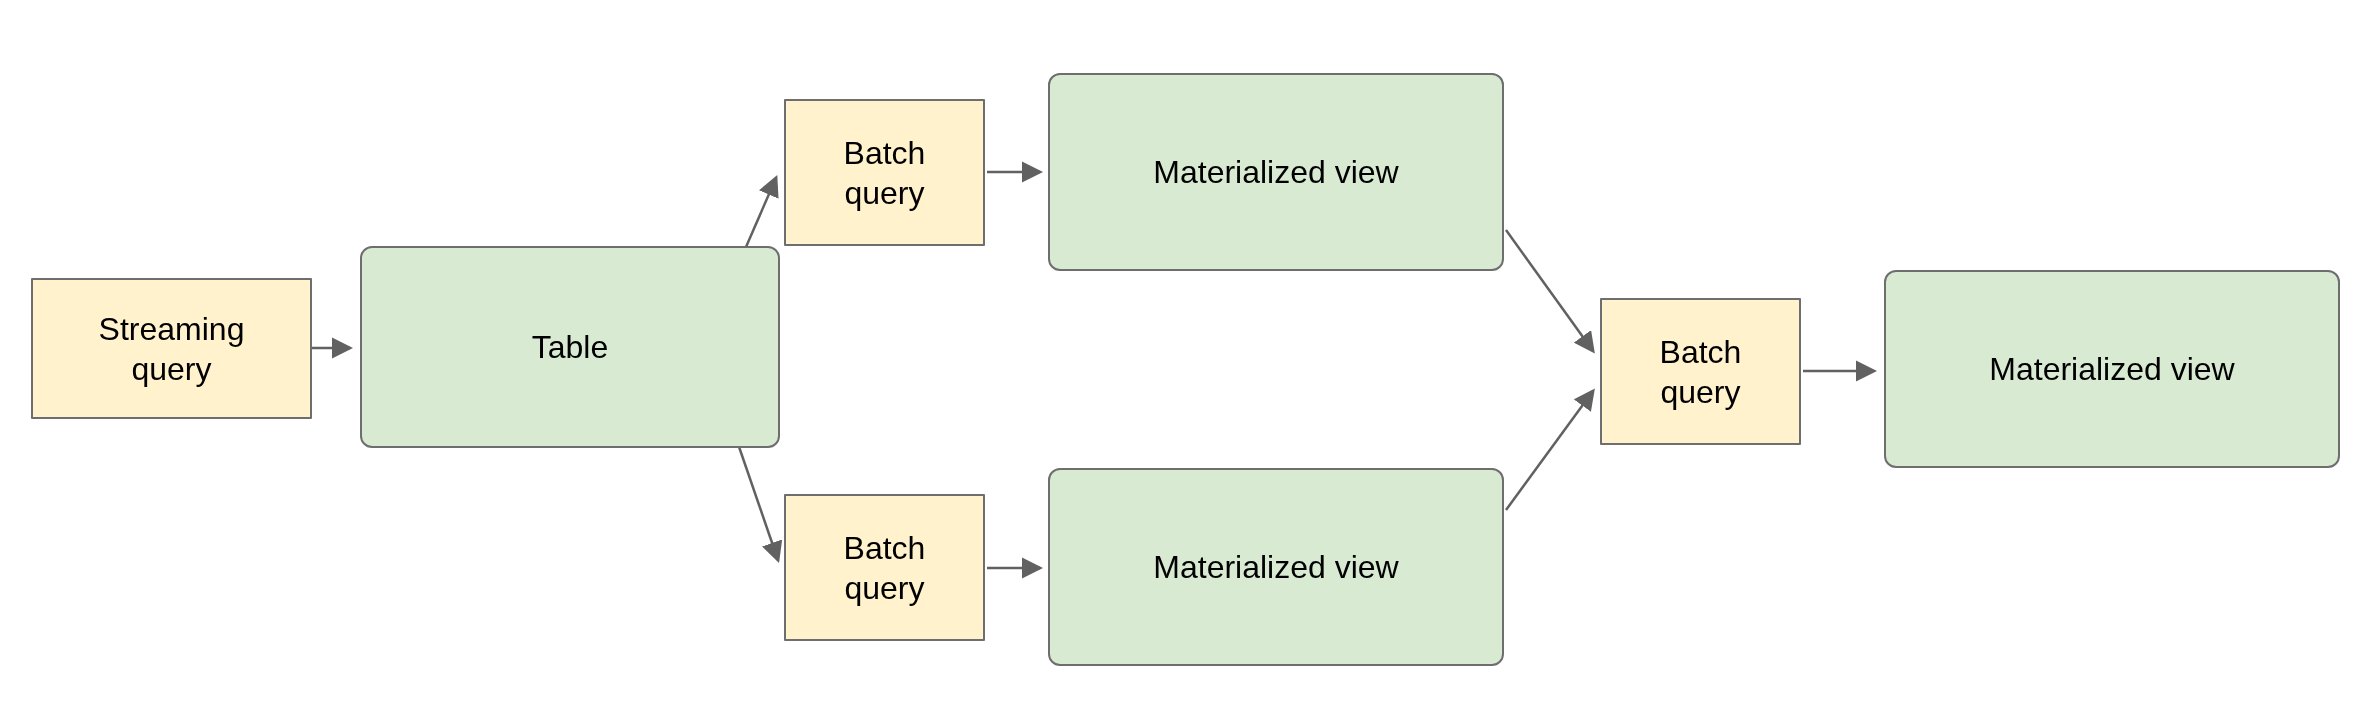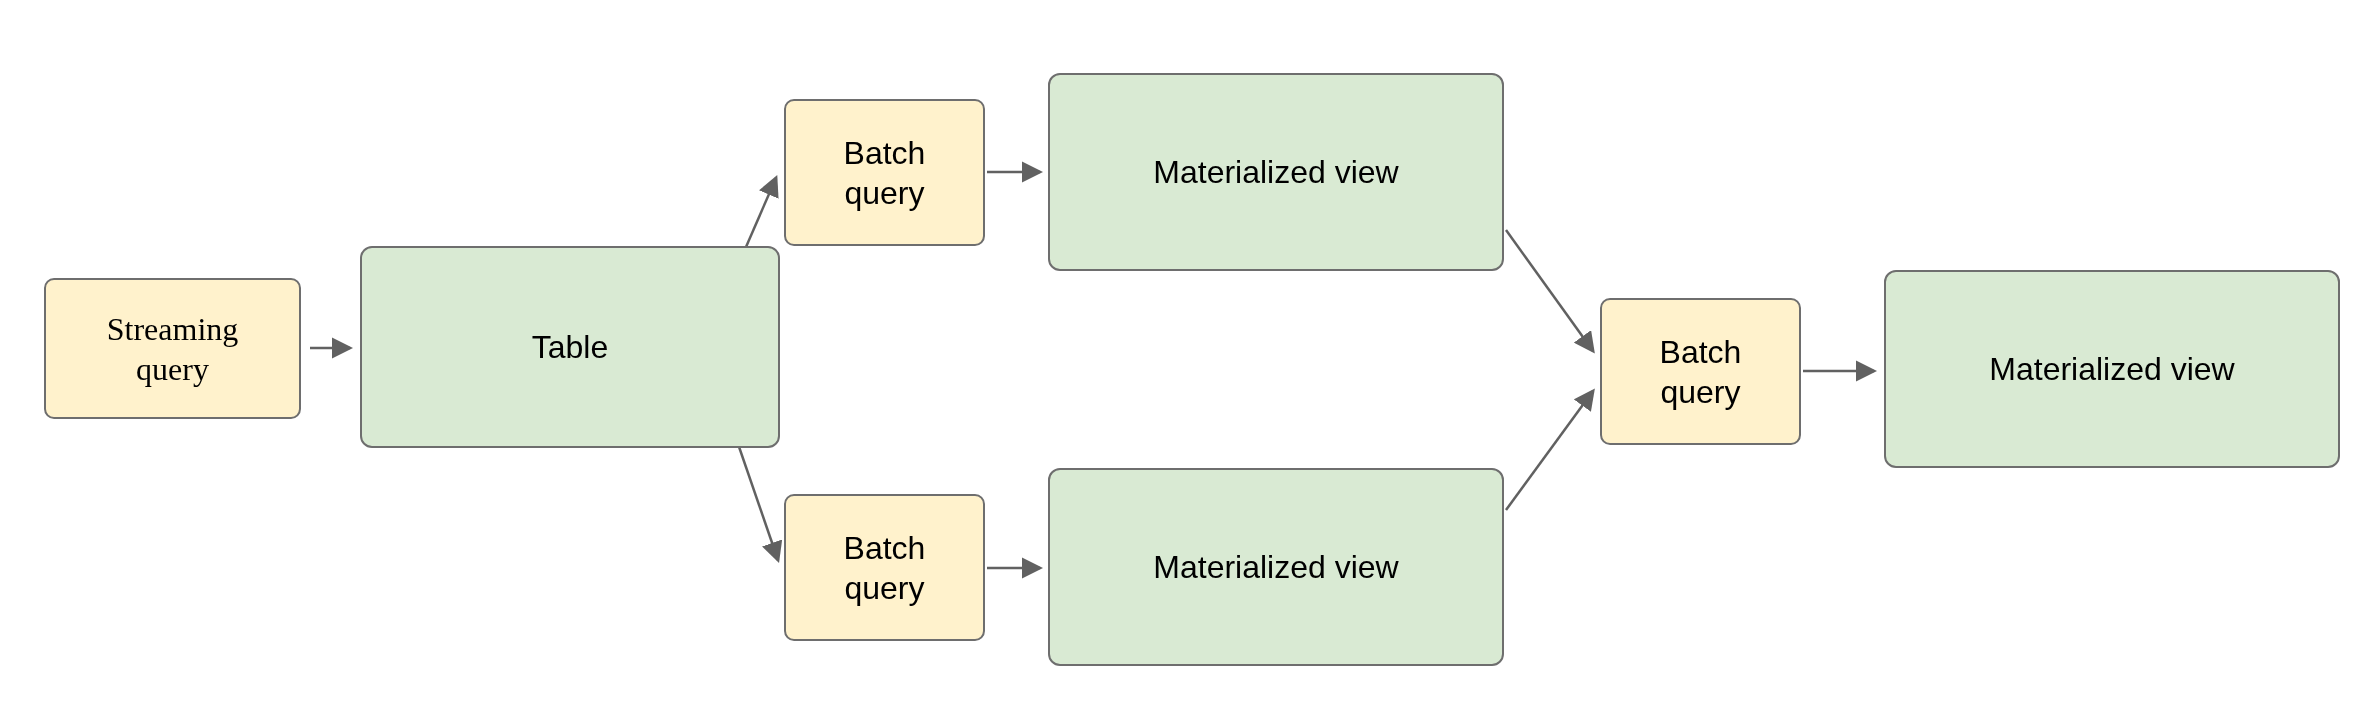--- a/index.html
+++ b/index.html
@@ -34,27 +34,27 @@
     line-height: 1.25;
     color: var(--text, #000000);
     border: 2px solid var(--node-border, #6e6e6e);
   }
   .node span {
     white-space: pre-line;
     display: block;
   }
   .yellow {
     background: var(--yellow-fill, #fff2cc);
-    border-radius: 10px;
+    border-radius: 1px;
   }
   .green {
     background: var(--green-fill, #d9ead3);
     border-radius: 12px;
   }
-  .n-streaming   { left: 44px;   top: 278px; width: 257px; height: 141px; font-family: Liberation Serif, serif; }
+  .n-streaming   { left: 31px;   top: 278px; width: 281px; height: 141px; }
   .n-table       { left: 360px;  top: 246px; width: 420px; height: 202px; }
   .n-bq-top      { left: 784px;  top: 99px;  width: 201px; height: 147px; }
   .n-mv-top      { left: 1048px; top: 73px;  width: 456px; height: 198px; }
   .n-bq-bottom   { left: 784px;  top: 494px; width: 201px; height: 147px; }
   .n-mv-bottom   { left: 1048px; top: 468px; width: 456px; height: 198px; }
   .n-bq-right    { left: 1600px; top: 298px; width: 201px; height: 147px; }
   .n-mv-right    { left: 1884px; top: 270px; width: 456px; height: 198px; }
   .edge {
     stroke: var(--arrow, #616161);
     stroke-width: 2.5;

